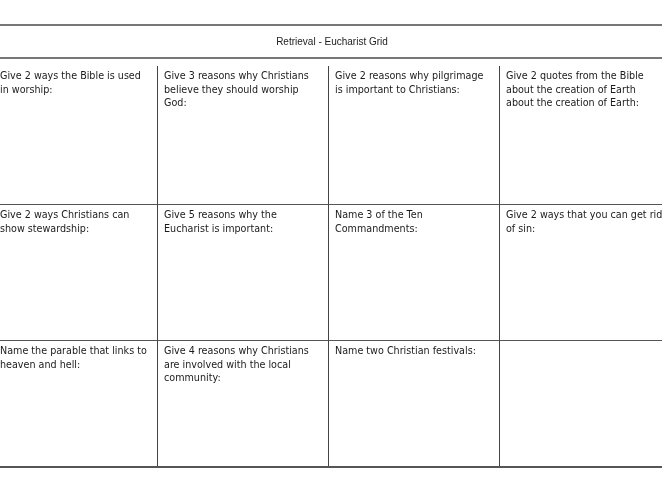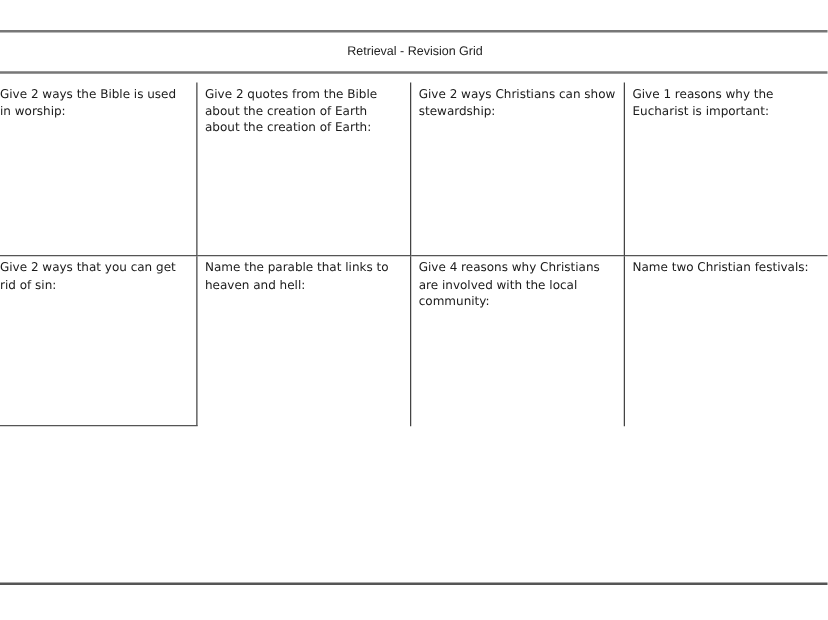--- a/index.html
+++ b/index.html
@@ -16,27 +16,30 @@
   .cell { border-right:1.5px solid #444; border-bottom:1.5px solid #555;
           padding:3px 6px 0 6px; font-size:9.6px; line-height:13.6px; box-sizing:border-box; }
   .cell:nth-child(4n) { border-right:none; }
   .grid .cell.lastrow { border-bottom:none; }
 </style>
 </head>
 <body>
 
 <div class="sheet">
   <div class="title-row">
-    <span class="title">Retrieval - Revision Grid</span>
+    <span class="title">Retrieval - Eucharist Grid</span>
   </div>
   <div class="grid">
     <div class="cell" style="padding-left:6px;">Give 2 ways the Bible is used in worship:</div>
+    <div class="cell">Give 3 reasons why Christians believe they should worship God:</div>
+    <div class="cell">Give 2 reasons why pilgrimage is important to Christians:</div>
     <div class="cell">Give 2 quotes from the Bible about the creation of Earth about the creation of Earth:</div>
 
     <div class="cell">Give 2 ways Christians can show stewardship:</div>
-    <div class="cell">Give 1 reasons why the Eucharist is important:</div>
+    <div class="cell">Give 5 reasons why the Eucharist is important:</div>
+    <div class="cell">Name 3 of the Ten Commandments:</div>
     <div class="cell">Give 2 ways that you can get rid of sin:</div>
 
     <div class="cell lastrow">Name the parable that links to heaven and hell:</div>
     <div class="cell lastrow">Give 4 reasons why Christians are involved with the local community:</div>
     <div class="cell lastrow">Name two Christian festivals:</div>
   </div>
 </div>
 
 </body></html>

